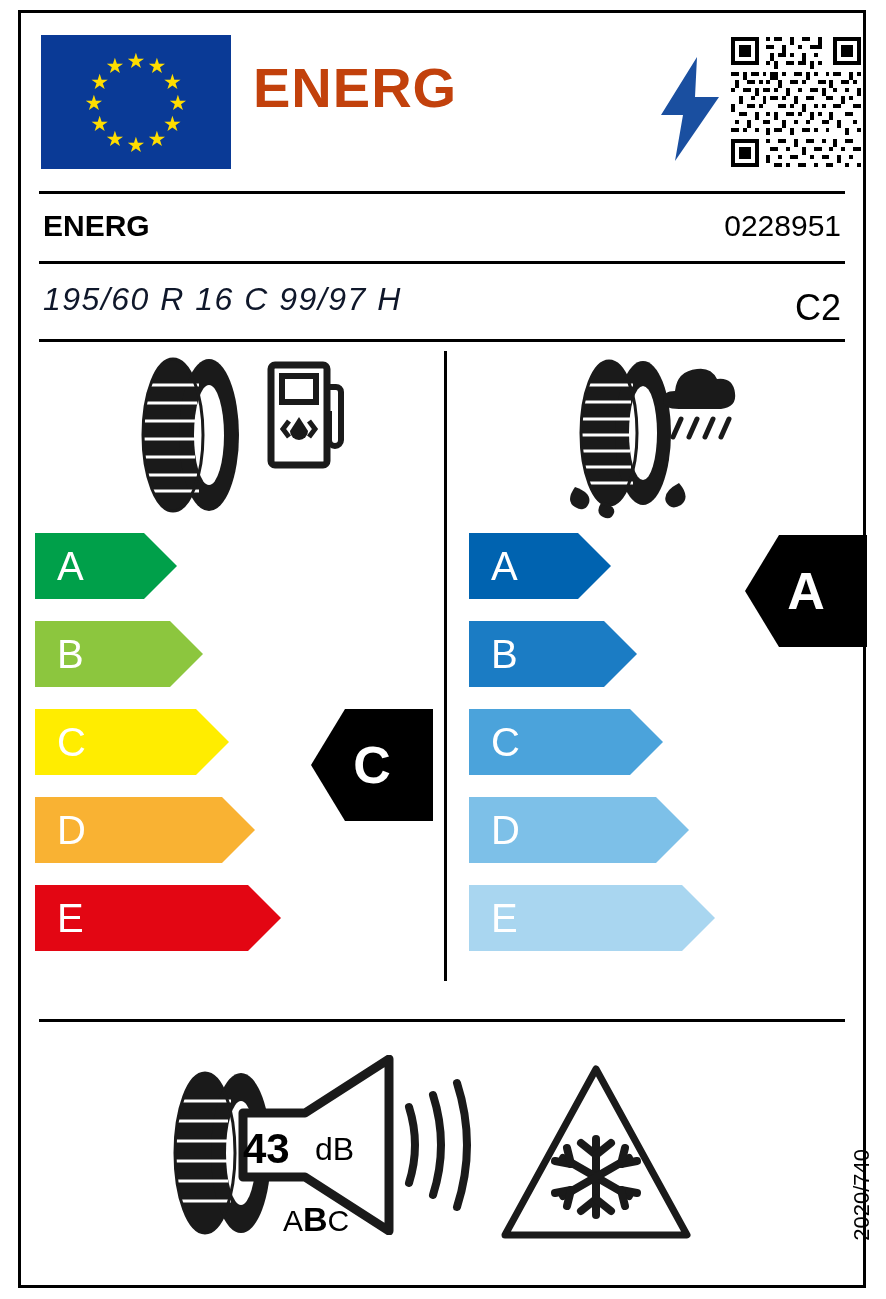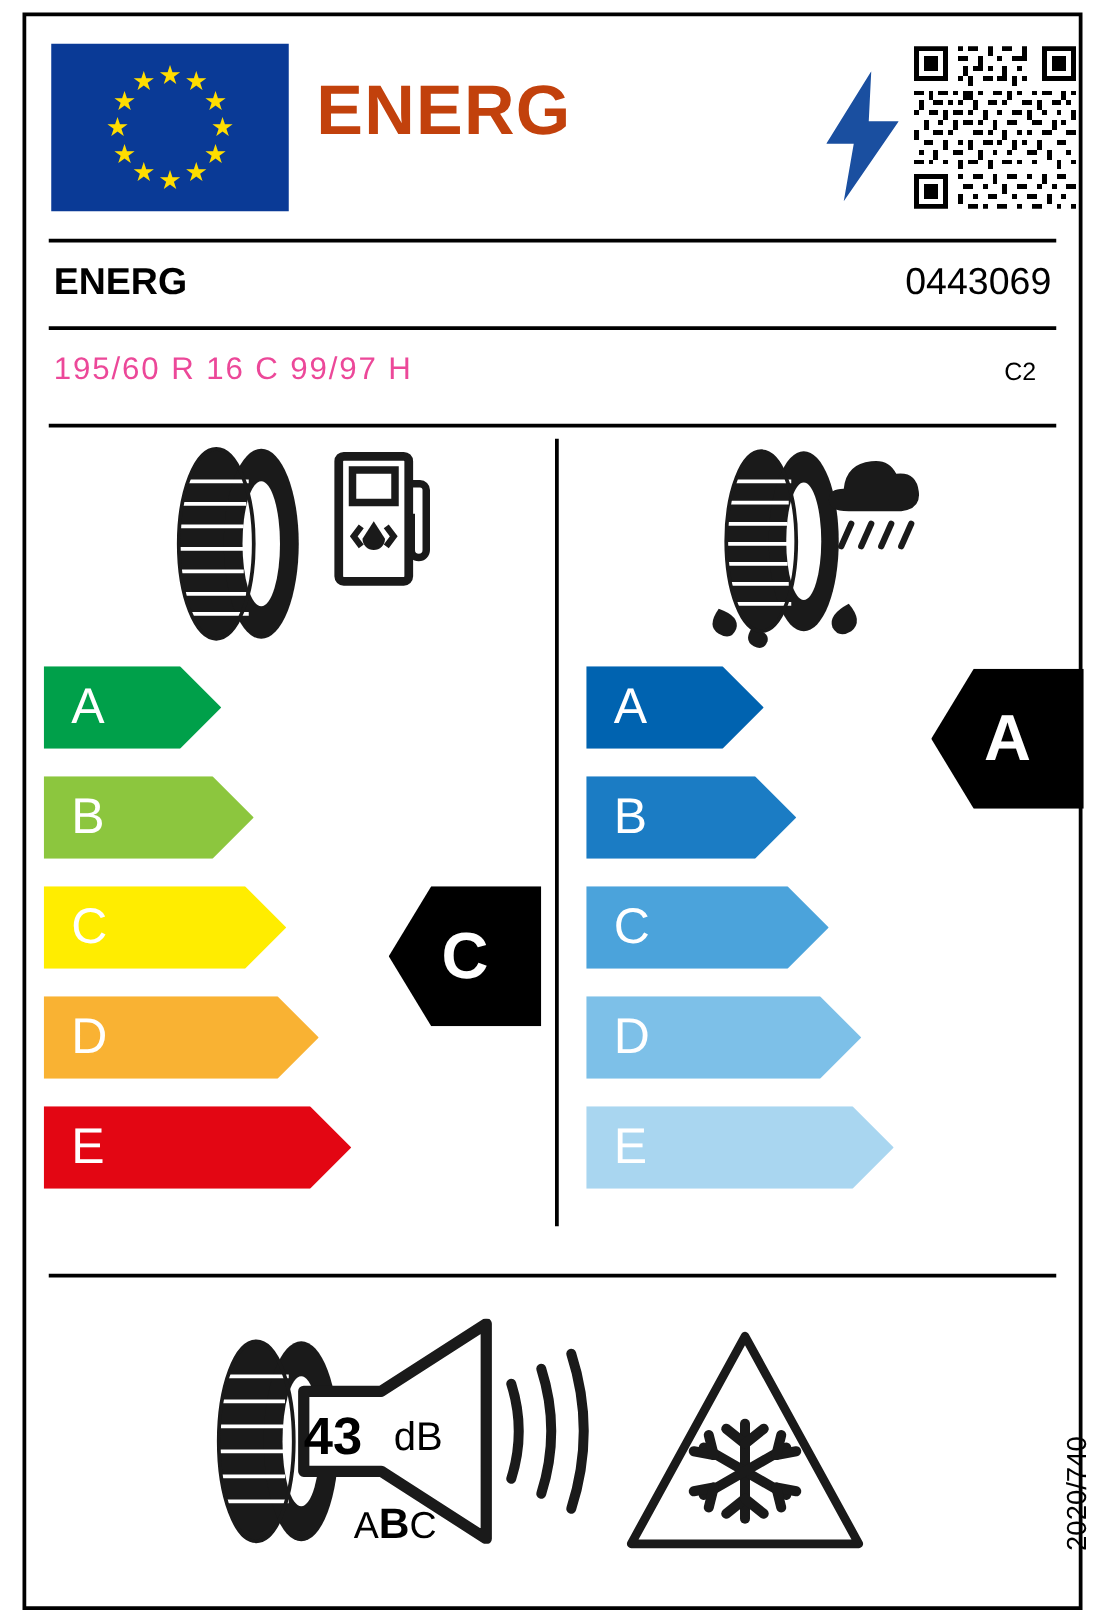--- a/index.html
+++ b/index.html
@@ -94,29 +94,30 @@
     position: absolute;
     right: 22px;
     top: 196px;
     font-size: 30px;
     color: #000;
   }
   .size {
     position: absolute;
     left: 22px;
     top: 268px;
-    font-size: 25px;
-    color: #ec4899;
+    font-size: 32px;
+    color: #0f172a;
     letter-spacing: 1.5px;
+    font-style: italic;
   }
   .class {
     position: absolute;
-    right: 34px;
+    right: 22px;
     top: 274px;
-    font-size: 20px;
+    font-size: 36px;
     color: #000;
   }
 
   
   .mid {
     position: absolute;
     left: 0;
     top: 330px;
     width: 842px;
     height: 670px;
@@ -394,21 +395,21 @@
           <rect x="21" y="32" width="1" height="1"></rect>
           <rect x="24" y="32" width="2" height="1"></rect>
           <rect x="29" y="32" width="1" height="1"></rect>
           <rect x="32" y="32" width="1" height="1"></rect>
       </g>
     </svg>
   </div>
 
   <div class="rule" style="top:178px;"></div>
   <div class="brand">ENERG</div>
-  <div class="code">0443069</div>
+  <div class="code">0228951</div>
   <div class="rule" style="top:248px;"></div>
   <div class="size">195/60 R 16 C 99/97 H</div>
   <div class="class">C2</div>
   <div class="rule" style="top:326px;"></div>
 
   <div class="mid">
     <div class="divider-v"></div>
 
     <svg class="tire" style="left:110px; top:12px; width:120px; height:160px;" viewBox="0 0 120 160">
       <ellipse cx="42" cy="80" rx="30" ry="76" fill="#1a1a1a"></ellipse>

